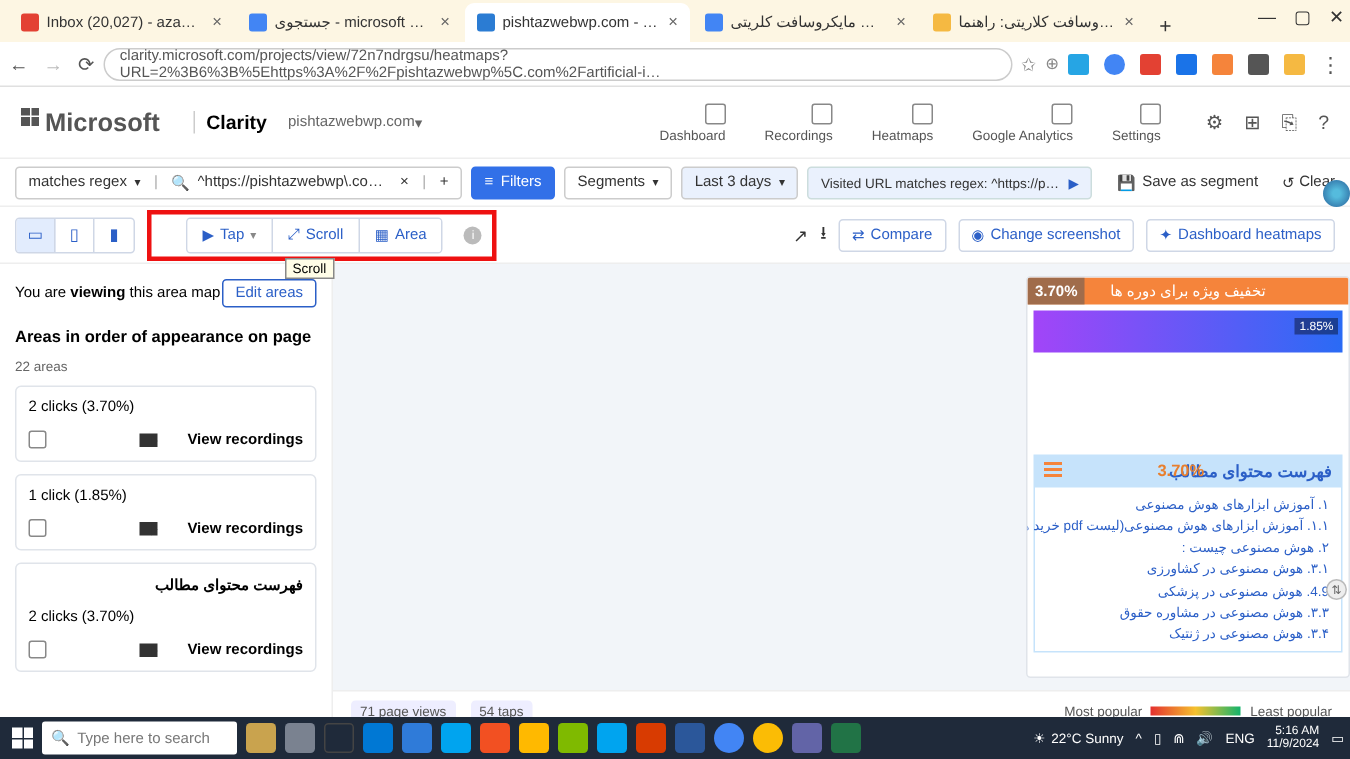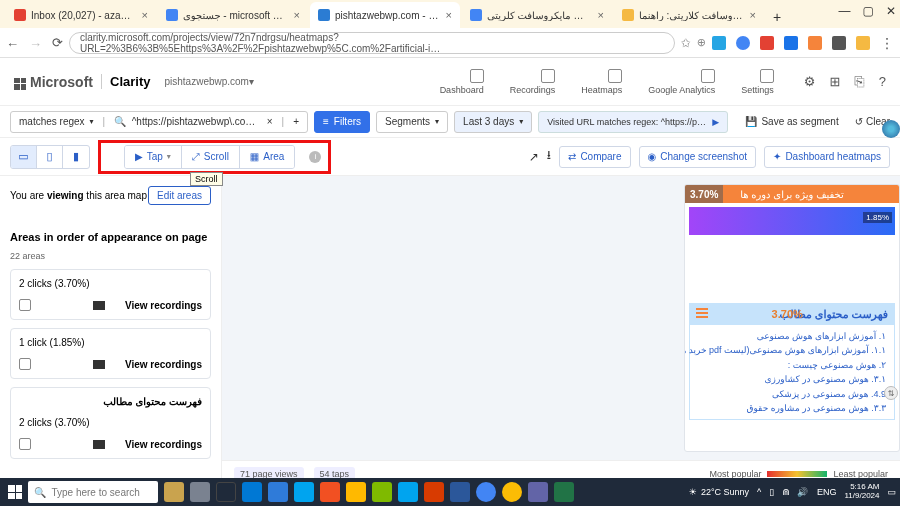--- a/index.html
+++ b/index.html
@@ -16,24 +16,24 @@
 .window-controls { position: absolute; right: 4px; top: 4px; display: flex; gap: 12px; font-size: 12px; color: #333; }
 
 .addrbar { height: 30px; background: #fff; display: flex; align-items: center; padding: 0 6px; gap: 6px; border-bottom: 1px solid #e0e0e0; }
 .nav-icons { display: flex; gap: 10px; color: #555; font-size: 13px; align-items: center; }
 .url-input { flex: 1; height: 22px; border: 1px solid #ccc; border-radius: 12px; padding: 0 10px; font-size: 10px; color: #555; display: flex; align-items: center; }
 .ext-icons { display: flex; gap: 10px; align-items: center; }
 .ext-icon { width: 14px; height: 14px; border-radius: 2px; }
 
 
 .clarity-header { height: 48px; background: #fff; display: flex; align-items: center; padding: 0 14px; border-bottom: 1px solid #eee; }
-.ms-logo { font-size: 14px; font-weight: 600; color: #555; display: flex; align-items: flex-end; gap: 4px; }
+.ms-logo { font-size: 17px; font-weight: 600; color: #555; display: flex; align-items: flex-start; gap: 4px; }
 .ms-square { width: 12px; height: 12px; display: inline-grid; grid-template: 1fr 1fr / 1fr 1fr; gap: 1px; }
 .ms-square span { background: #555; }
-.clarity-brand { font-size: 13px; font-weight: 600; margin-left: 8px; padding-left: 8px; border-left: 1px solid #ccc; }
+.clarity-brand { font-size: 13px; font-weight: 600; margin-left: 22px; padding-left: 8px; border-left: 1px solid #ccc; }
 .project-dd { margin-left: 14px; font-size: 10px; color: #666; display: flex; align-items: center; gap: 0; text-align: right; }
 .main-nav { margin-left: auto; display: flex; gap: 26px; }
 .nav-item { display: flex; flex-direction: column; align-items: flex-end; font-size: 9px; color: #555; gap: 2px; }
 .nav-item .ni-icon { width: 14px; height: 14px; border: 1px solid #888; border-radius: 2px; }
 .header-actions { margin-left: 30px; display: flex; gap: 14px; color: #555; font-size: 13px; }
 
 
 .filter-bar { height: 32px; background: #fff; display: flex; align-items: center; padding: 0 10px; gap: 6px; border-bottom: 1px solid #eee; }
 .pill { height: 22px; border: 1px solid #ccc; border-radius: 3px; display: flex; align-items: center; padding: 0 8px; font-size: 10px; color: #333; gap: 5px; background: #fff; }
 .pill.first { display: flex; }
@@ -61,21 +61,21 @@
 .ta-icon { font-size: 12px; color: #333; }
 .ta-btn { height: 22px; border: 1px solid #cfd7e6; border-radius: 3px; padding: 0 8px; font-size: 10px; color: #2b5fc7; display: flex; align-items: center; gap: 4px; background: #fff; }
 .scroll-tip { position: absolute; left: 190px; top: 34px; background: #fffde7; border: 1px solid #888; font-size: 9px; padding: 1px 4px; z-index: 5; }
 
 
 .main { display: flex; height: 310px; background: #f2f5f9; }
 .sidebar { width: 222px; background: #fff; padding: 10px; display: flex; flex-direction: column; gap: 8px; border-right: 1px solid #eee; overflow: hidden; }
 .view-msg { display: flex; justify-content: space-between; align-items: center; font-size: 10px; }
 .view-msg b { font-weight: 600; }
 .edit-areas { border: 1px solid #2b5fc7; color: #2b5fc7; border-radius: 3px; padding: 3px 8px; font-size: 10px; }
-.areas-head { font-size: 11px; font-weight: 600; margin-top: 18px; }
+.areas-head { font-size: 11px; font-weight: 600; margin-top: 6px; }
 .areas-sub { font-size: 9px; color: #666; }
 .card { border: 1px solid #e0e4ea; border-radius: 4px; padding: 8px; }
 .card-top { font-size: 10px; margin-bottom: 10px; }
 .card-bot { display: flex; justify-content: space-between; align-items: center; font-size: 10px; }
 .copy-ic { width: 12px; height: 12px; border: 1px solid #888; border-radius: 2px; }
 .view-rec { display: flex; align-items: center; gap: 20px; font-weight: 600; }
 .cam { width: 12px; height: 9px; background: #333; position: relative; }
 .cam::after { content: ""; position: absolute; right: -4px; top: 1px; border: 4px solid transparent; border-left-color: #333; }
 .card-rtl { direction: rtl; text-align: right; font-weight: 700; }
 
@@ -360,20 +360,21 @@
             <span class="pct">3.70%</span>
             <span>فهرست محتوای مطالب</span>
           </div>
           <div class="toc-body">
             <div>۱. آموزش ابزارهای هوش مصنوعی</div>
             <div>۱.۱. آموزش ابزارهای هوش مصنوعی(لیست pdf خرید هوش مصنوعی)</div>
             <div>۲. هوش مصنوعی چیست :</div>
             <div>۳.۱. هوش مصنوعی در کشاورزی</div>
             <div>4.9. هوش مصنوعی در پزشکی</div>
             <div>۳.۳. هوش مصنوعی در مشاوره حقوق</div>
+            <div>۳.۴. هوش مصنوعی در ژنتیک</div>
           </div>
         </div>
 
       </div>
       <div class="scroll-handle">⇅</div>
     </div>
     <div class="preview-footer">
       <span class="pf-pill">71 page views</span>
       <span class="pf-pill">54 taps</span>
       <div class="legend">

